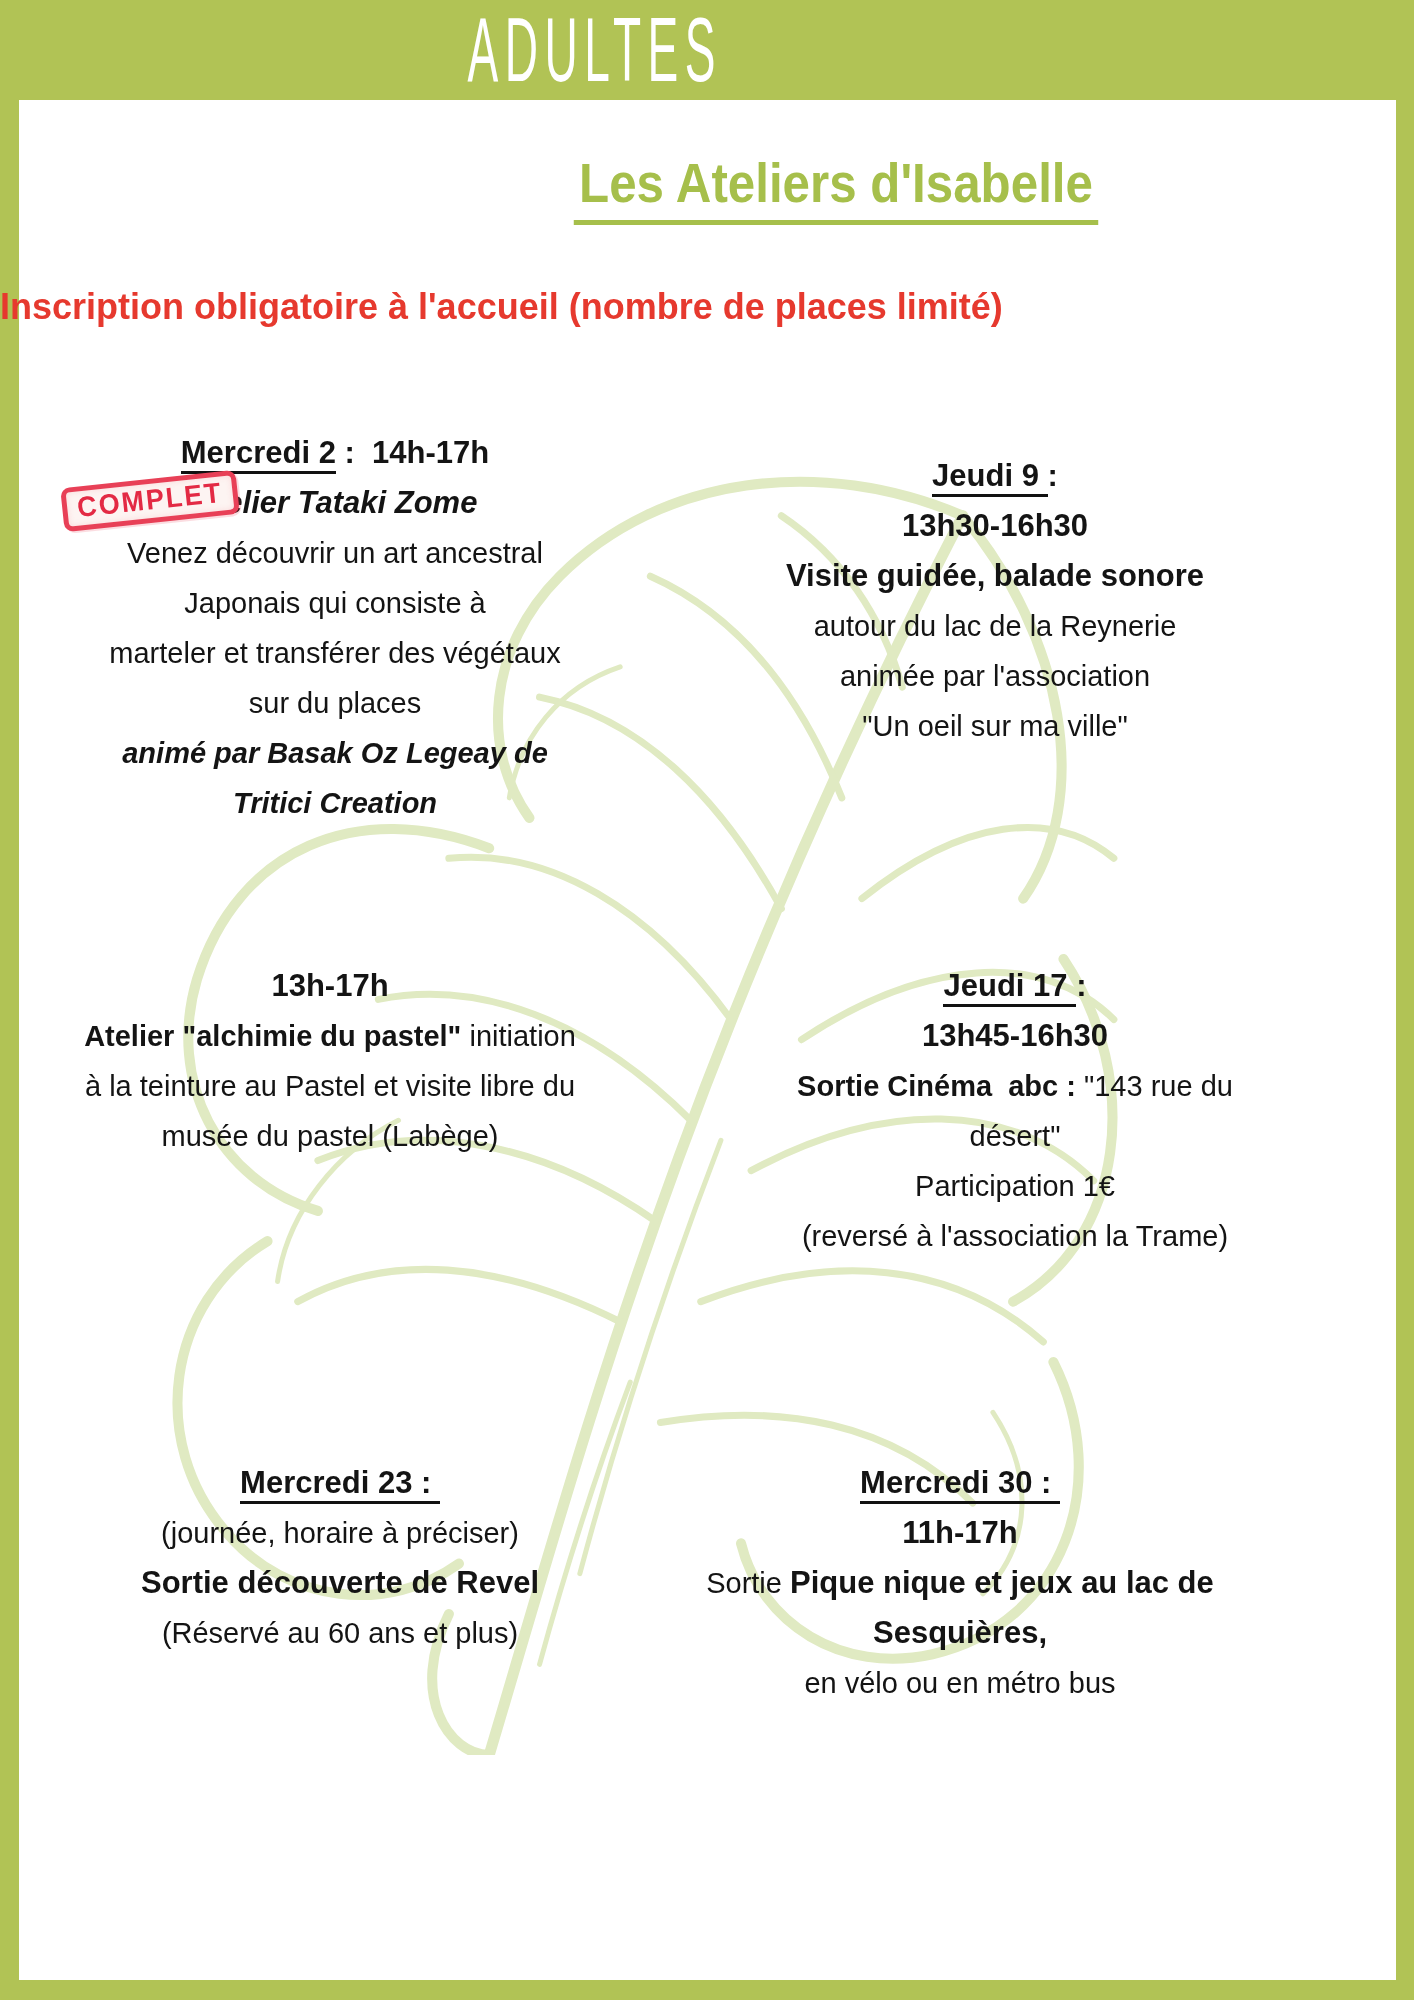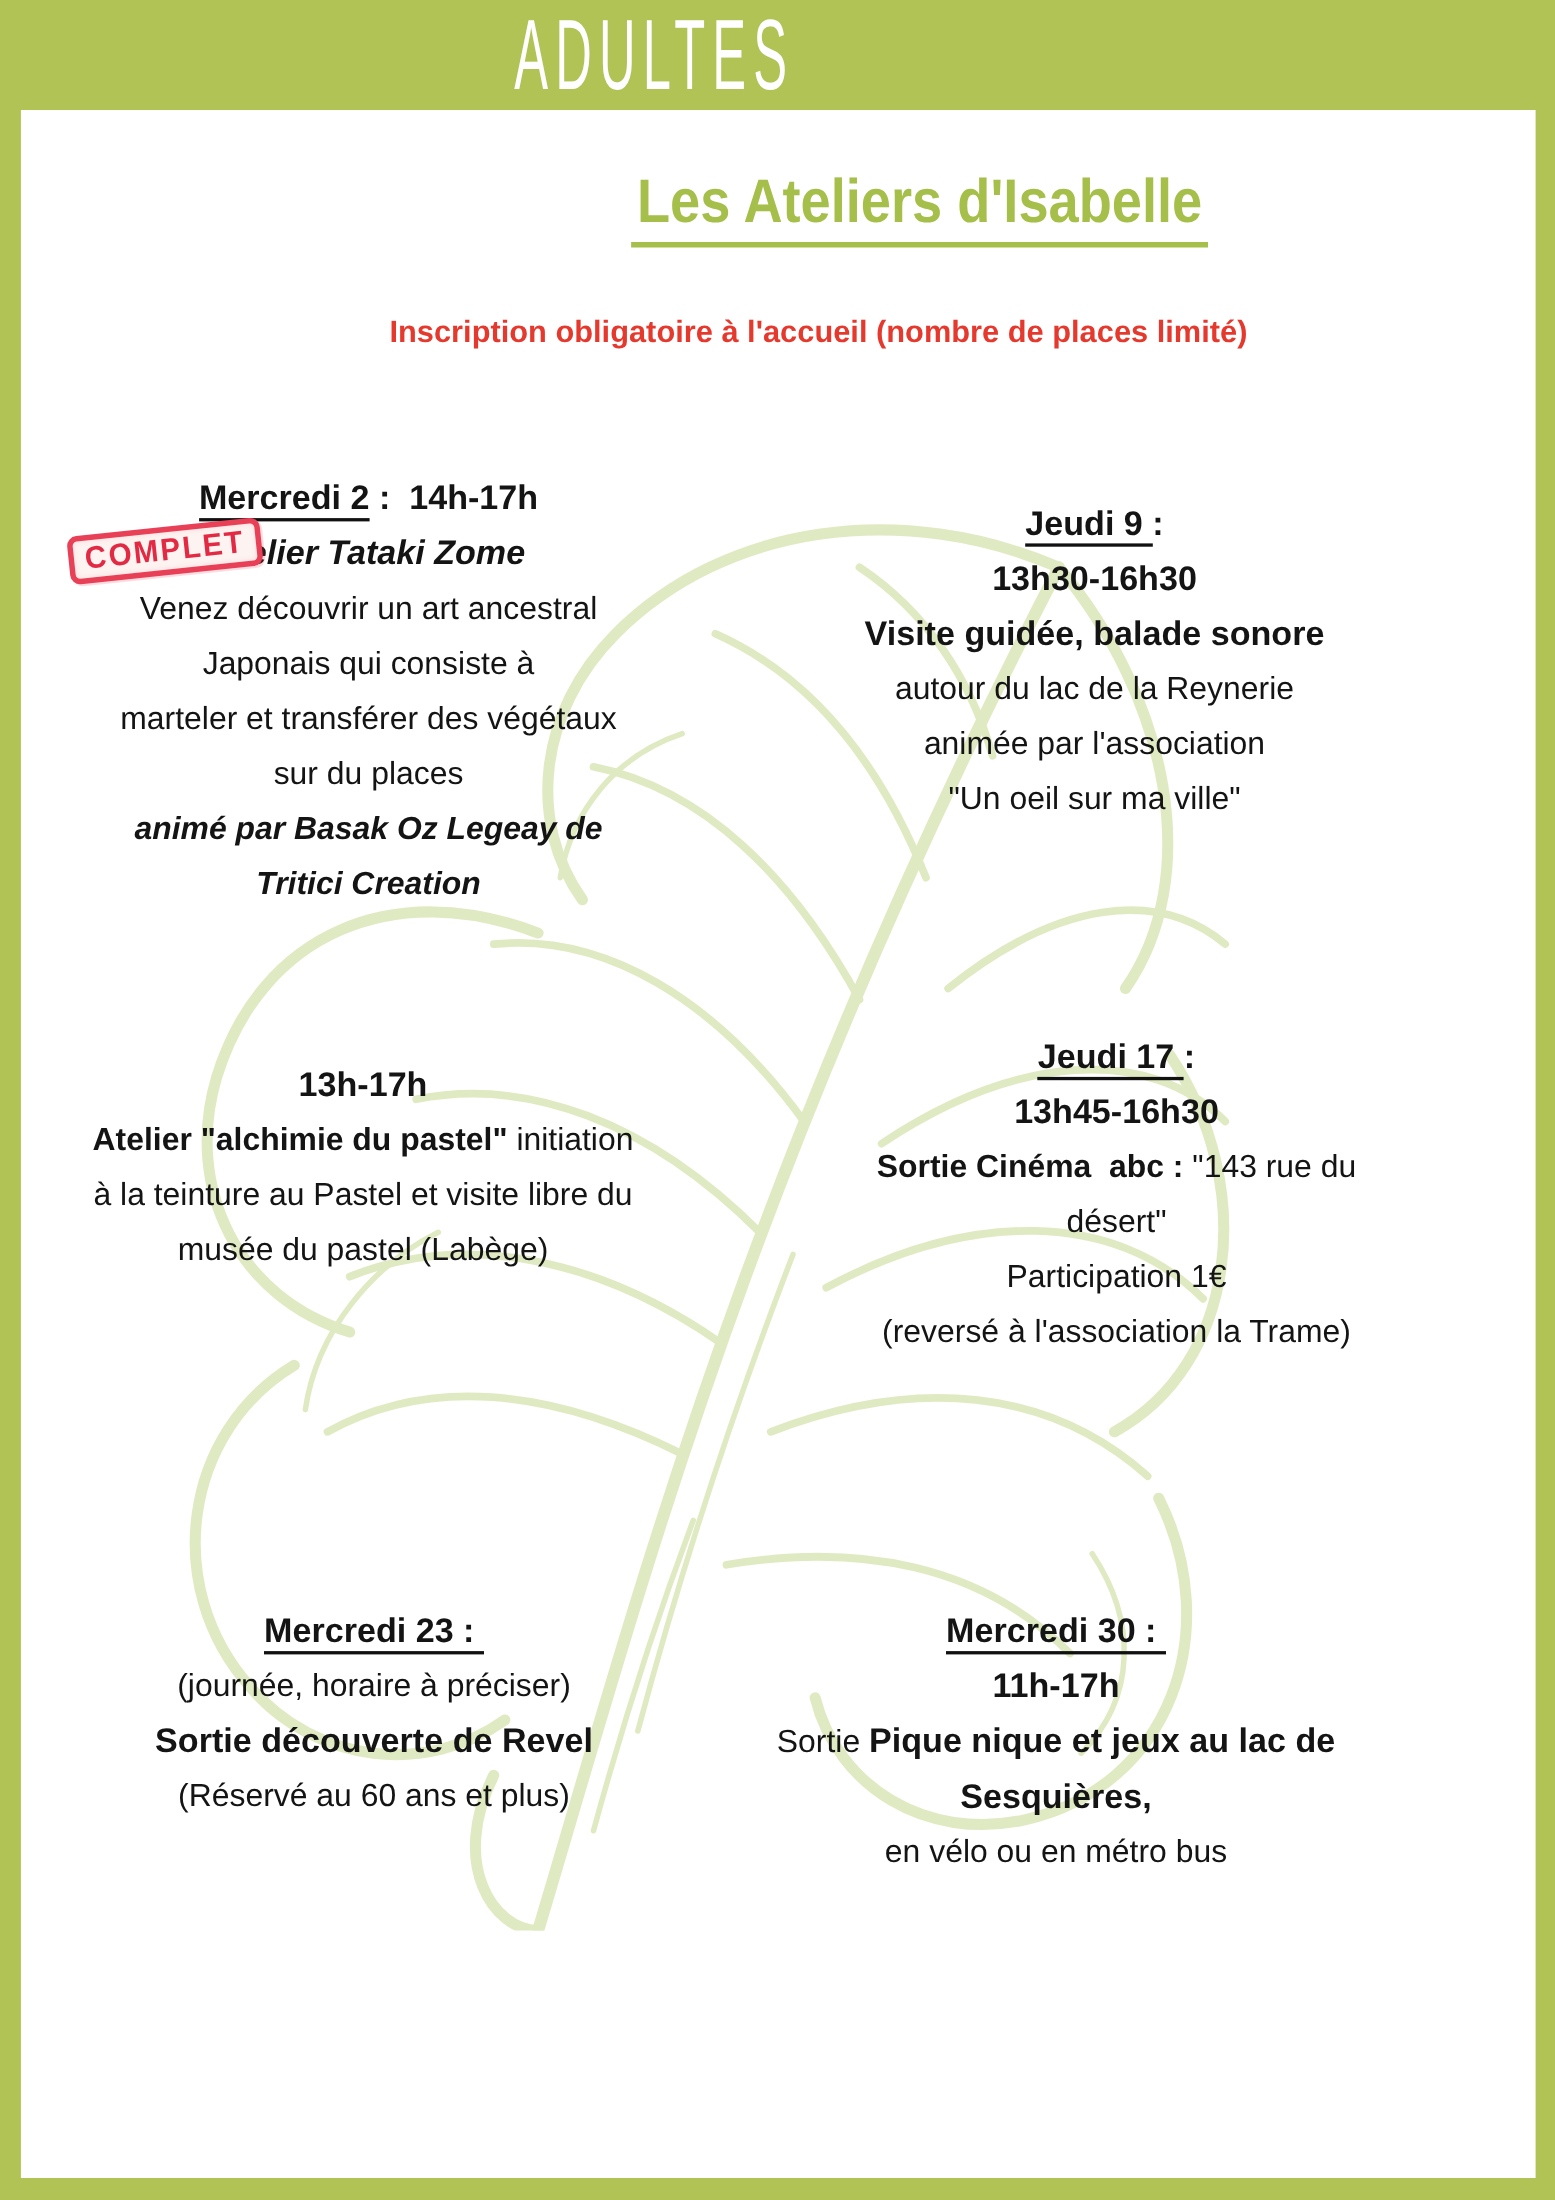--- a/index.html
+++ b/index.html
@@ -30,22 +30,22 @@
     position:absolute;top:150px;left:0;width:1134px;text-align:right;z-index:2;
   }
   .title-text{
     display:inline-block;
     font-size:56px;font-weight:bold;color:#a6bf4b;
     border-bottom:5px solid #a6bf4b;padding:0 6px 5px 6px;
     transform:scaleX(0.88);transform-origin:center center;
     white-space:nowrap;
   }
   .notice{
-    position:absolute;top:286px;left:0;width:1134px;text-align:right;z-index:2;
-    color:#e6392e;font-weight:bold;font-size:28px;
+    position:absolute;top:286px;left:0;width:1134px;text-align:left;z-index:2;
+    color:#e6392e;font-weight:bold;font-size:36px;
   }
   .evt{
     position:absolute;z-index:2;text-align:center;
     font-size:29px;line-height:50px;color:#141414;
   }
   .evt .hd{font-size:31px;font-weight:bold;}
   .u{border-bottom:3px solid #111;padding-bottom:1px;}
   .b{font-weight:bold;}
   .i{}
   .bi{font-weight:bold;font-style:italic;}
@@ -137,21 +137,21 @@
   <div class="i">"Un oeil sur ma ville"</div>
 </div>
 
 <div class="evt" style="left:20px;top:961px;width:620px">
   <div class="b big">13h-17h</div>
   <div><span class="b">Atelier "alchimie du pastel"</span><span> initiation</span></div>
   <div>à la teinture au Pastel et visite libre du</div>
   <div>musée du pastel (Labège)</div>
 </div>
 
-<div class="evt" style="left:715px;top:936px;width:600px">
+<div class="evt" style="left:715px;top:961px;width:600px">
   <div class="hd"><span class="u">Jeudi 17&nbsp;</span><span>:</span></div>
   <div class="b big">13h45-16h30</div>
   <div><span class="b">Sortie Cinéma&nbsp; abc : </span><span>"143 rue du</span></div>
   <div>désert"</div>
   <div class="i">Participation 1€</div>
   <div class="i">(reversé à l'association la Trame)</div>
 </div>
 
 <div class="evt" style="left:45px;top:1458px;width:590px">
   <div class="hd"><span class="u">Mercredi 23 :&nbsp;</span></div>

